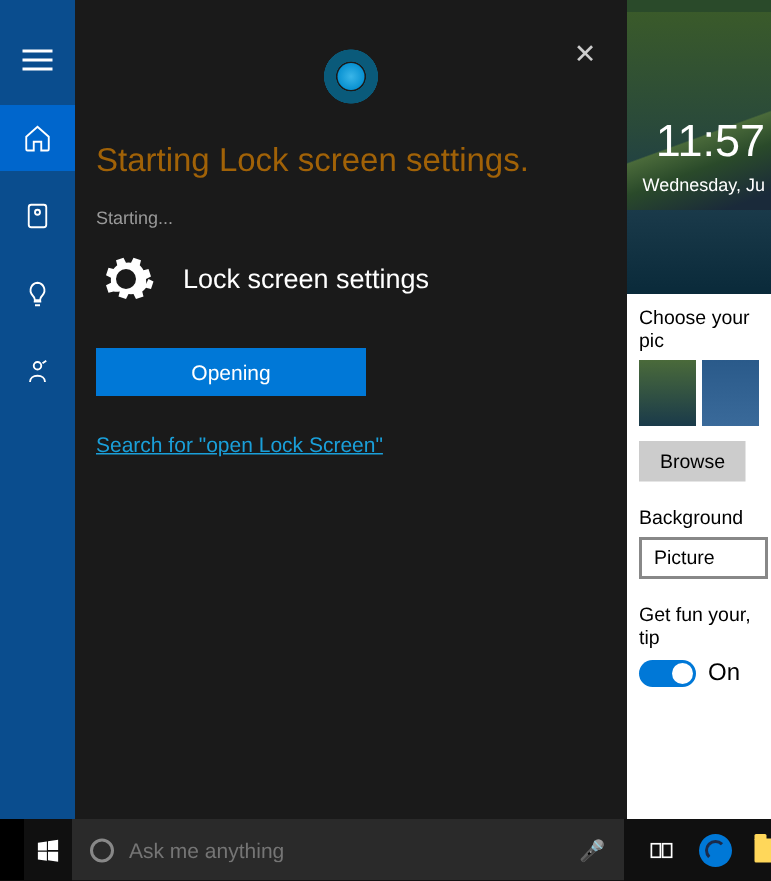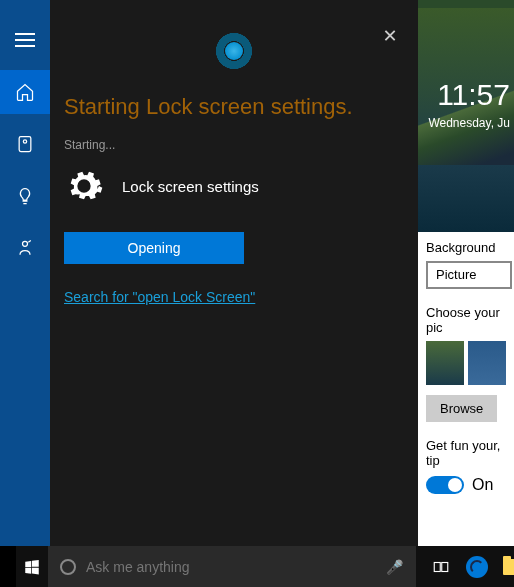--- a/index.html
+++ b/index.html
@@ -14,25 +14,25 @@
 .cortana{position:absolute;left:50px;top:8px;width:368px;height:538px;background:#1a1a1a;padding:14px 14px;color:#fff}
 .close-x{position:absolute;right:14px;top:14px;width:28px;height:28px;display:flex;align-items:center;justify-content:center;cursor:pointer;color:#ccc;font-size:18px}
 .cortana-logo{display:flex;justify-content:center;margin-top:6px;margin-bottom:20px}
 .ring{width:46px;height:46px;border-radius:50%;background:radial-gradient(circle,transparent 30%,#0a5a7a 31%,#0a5a7a 55%,transparent 56%);position:relative;display:flex;align-items:center;justify-content:center}
 .ring::after{content:"";width:18px;height:18px;border-radius:50%;background:radial-gradient(circle,#3ab5e8 0,#0891d1 70%)}
 .heading{color:#a16207;font-size:22px;font-weight:400;margin-bottom:18px}
 .opening{color:#999;font-size:12px;margin-bottom:14px}
 .row{display:flex;align-items:center;gap:18px;margin-bottom:26px}
 .gear{width:40px;height:40px}
 .gear svg{width:40px;height:40px;fill:#fff}
-.row-text{font-size:15px}
+.row-text{font-size:18px}
 .cancel-btn{width:180px;height:32px;background:#0078d7;color:#fff;border:none;font-size:14px;cursor:pointer;display:block;margin:0 0 24px 0}
 .search-link{color:#1a9fd9;font-size:14px;text-decoration:underline;cursor:pointer}
 .settings{position:absolute;left:418px;top:8px;width:96px;height:538px;background:#fff;color:#000;overflow:hidden}
-.lock-preview{height:224px;background:linear-gradient(to bottom,#3a5a2a 0,#2a4a3a 40%,#1a3a4a 70%,#0a2a3a 100%);position:relative;color:#fff;padding:6px}
+.lock-preview{height:188px;background:linear-gradient(to bottom,#3a5a2a 0,#2a4a3a 40%,#1a3a4a 70%,#0a2a3a 100%);position:relative;color:#fff;padding:6px}
 .mtns{position:absolute;bottom:30%;left:0;right:0;height:40%;background:linear-gradient(160deg,transparent 40%,#4a6a3a 41%,#2a4a2a 60%,#1a2a3a 90%)}
 .clock{position:absolute;right:4px;top:70px;font-size:30px;font-weight:300;text-align:right}
 .date{position:absolute;right:4px;top:108px;font-size:12px;text-align:right}
 .sec{padding:8px}
 .lbl{font-size:13px;margin-bottom:6px}
 .dropdown{border:2px solid #888;padding:4px 8px;font-size:13px;height:28px;width:86px;overflow:hidden;cursor:pointer}
 .thumbs{display:flex;gap:4px;margin-top:6px}
 .thumb{width:44px;height:44px;background:linear-gradient(to bottom,#4a6a3a 0,#1a3a4a 100%);cursor:pointer}
 .thumb2{background:linear-gradient(to bottom,#2a5a8a 0,#3a6a9a 100%)}
 .browse{margin-top:10px;padding:6px 14px;background:#ccc;border:none;font-size:13px;cursor:pointer}
@@ -112,30 +112,30 @@
   <a class="search-link">Search for "open Lock Screen"</a>
 </div>
 
 <div class="settings">
   <div class="lock-preview">
     <div class="mtns"></div>
     <div class="clock">11:57</div>
     <div class="date">Wednesday, Ju</div>
   </div>
   <div class="sec">
-    <div class="lbl">Background</div>
-    <div class="dropdown">Picture</div>
-  </div>
-  <div class="sec">
     <div class="lbl">Choose your pic</div>
     <div class="thumbs">
       <div class="thumb"></div>
       <div class="thumb thumb2"></div>
     </div>
     <button class="browse">Browse</button>
+  </div>
+  <div class="sec">
+    <div class="lbl">Background</div>
+    <div class="dropdown">Picture</div>
   </div>
   <div class="sec">
     <div class="lbl">Get fun your, tip</div>
     <div class="toggle-row">
       <div class="toggle"></div>
       <span>On</span>
     </div>
   </div>
 </div>
 

